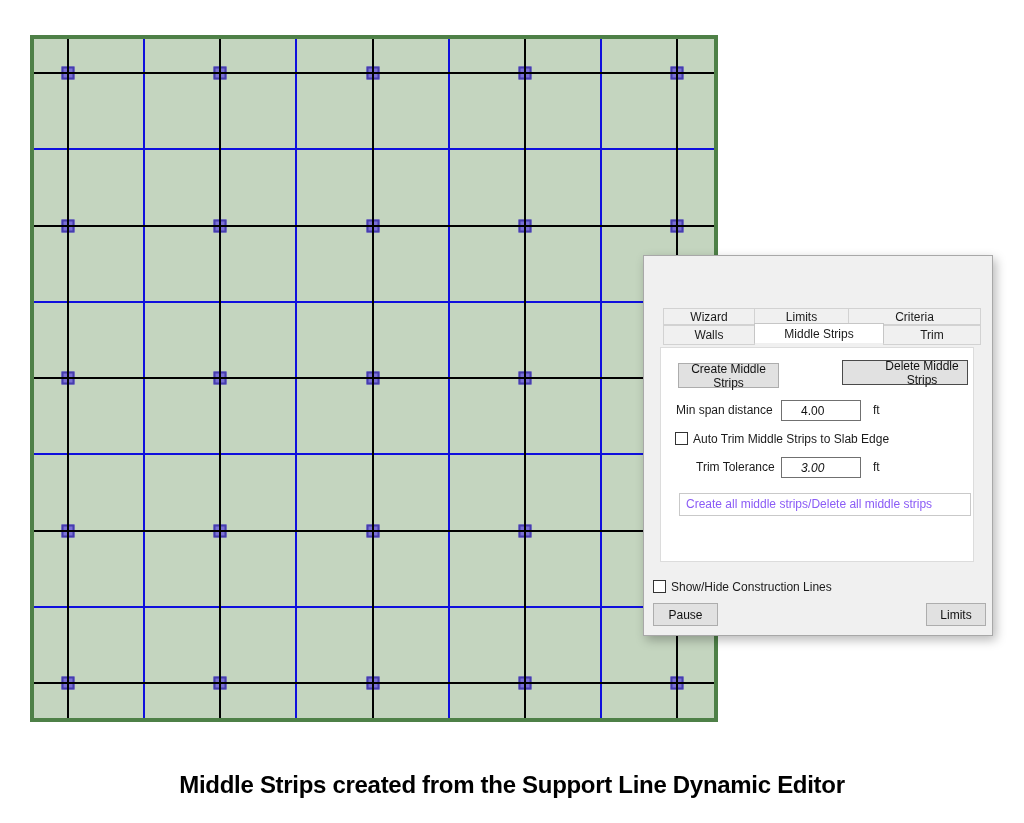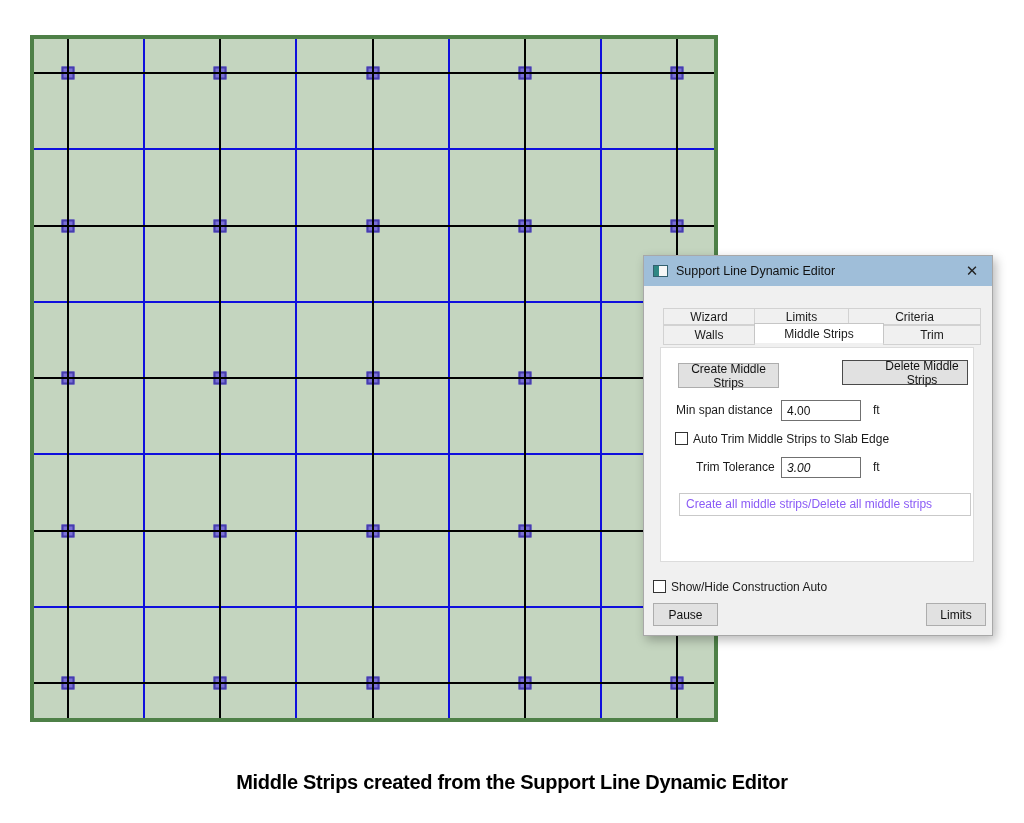--- a/index.html
+++ b/index.html
@@ -51,31 +51,31 @@
        display:flex;align-items:center;justify-content:center;font-size:12px;color:#111;z-index:3;}
   .btn.default{border-color:#4a4a4a;padding-left:40px;}
   #btn-create{left:34px;top:107px;width:101px;height:25px;}
   #btn-delete{left:198px;top:104px;width:126px;height:25px;}
   #btn-pause{left:9px;top:347px;width:65px;height:23px;}
   #btn-close{left:282px;top:347px;width:60px;height:23px;}
 
   .flabel{position:absolute;z-index:3;line-height:21px;white-space:nowrap;}
   .tinput{position:absolute;box-sizing:border-box;width:80px;height:21px;z-index:3;
           border:1px solid #707070;background:#fff;font:12px "Liberation Sans",sans-serif;
-          padding:0 5px;color:#111;}
+          padding:0 19px;color:#111;}
   .cb{position:absolute;width:13px;height:13px;box-sizing:border-box;background:#fff;
       border:1px solid #333;z-index:3;}
   .cblabel{position:absolute;z-index:3;line-height:14px;white-space:nowrap;}
   .message{position:absolute;left:35px;top:237px;width:292px;height:23px;box-sizing:border-box;
            background:#fff;border:1px solid #c9c9c9;color:#8b5cf6;line-height:21px;
            padding:0 6px;z-index:3;white-space:nowrap;overflow:hidden;}
 
   
   .caption{position:absolute;left:0;right:0;top:771px;text-align:center;
-           font-size:20px;font-weight:bold;color:#000;letter-spacing:-0.3px;}
+           font-size:24px;font-weight:bold;color:#000;letter-spacing:-0.3px;}
 </style>
 </head>
 <body>
 
 <div class="stage">
 
   <div class="slab" style="background: rgb(196, 213, 191); border-color: rgb(78, 128, 71);">
       <div class="colm" style="left: 4.93%; top: 5.01%; background: rgb(122, 112, 214); border: 2px solid rgb(70, 60, 174);"></div>
       <div class="colm" style="left: 4.93%; top: 27.47%; background: rgb(122, 112, 214); border: 2px solid rgb(70, 60, 174);"></div>
       <div class="colm" style="left: 4.93%; top: 49.93%; background: rgb(122, 112, 214); border: 2px solid rgb(70, 60, 174);"></div>
@@ -116,25 +116,20 @@
       <div class="gl v" style="left: calc(94.63% - 1px); background: rgb(0, 0, 0);"></div>
       <div class="gl h" style="top: calc(5.01% - 1px); background: rgb(0, 0, 0);"></div>
       <div class="gl h" style="top: calc(27.47% - 1px); background: rgb(0, 0, 0);"></div>
       <div class="gl h" style="top: calc(49.93% - 1px); background: rgb(0, 0, 0);"></div>
       <div class="gl h" style="top: calc(72.39% - 1px); background: rgb(0, 0, 0);"></div>
       <div class="gl h" style="top: calc(94.85% - 1px); background: rgb(0, 0, 0);"></div>
     </div>
 
   <div class="dialog">
 
-    <div class="titlebar">
-      <span class="appicon"></span>
-      <span class="titletext">Support Line Dynamic Editor</span>
-      <span class="closex">✕</span>
-    </div>
 
     <div class="tabrow" id="tabrow1">
         <div class="tab">Wizard</div>
         <div class="tab">Limits</div>
         <div class="tab">Criteria</div>
       </div>
     <div class="tabrow" id="tabrow2">
         <div class="tab">Walls</div>
         <div class="tab active">Middle Strips</div>
         <div class="tab">Trim</div>
@@ -152,20 +147,20 @@
     <span class="cb" style="left:31px;top:176px;"></span>
     <span class="cblabel" style="left:49px;top:176px;">Auto Trim Middle Strips to Slab Edge</span>
 
     <span class="flabel" style="left:52px;top:201px;">Trim Tolerance</span>
     <input class="tinput" style="left: 137px; top: 201px; font-style: italic;" value="3.00">
     <span class="flabel" style="left:229px;top:201px;">ft</span>
 
     <div class="message">Create all middle strips/Delete all middle strips</div>
 
     <span class="cb" style="left:9px;top:324px;"></span>
-    <span class="cblabel" style="left:27px;top:324px;">Show/Hide Construction Auto</span>
+    <span class="cblabel" style="left:27px;top:324px;">Show/Hide Construction Lines</span>
 
     <button class="btn" id="btn-pause">Pause</button>
     <button class="btn" id="btn-close">Limits</button>
   </div>
 
   <div class="caption">Middle Strips created from the Support Line Dynamic Editor</div>
 </div>
 
 </body></html>

